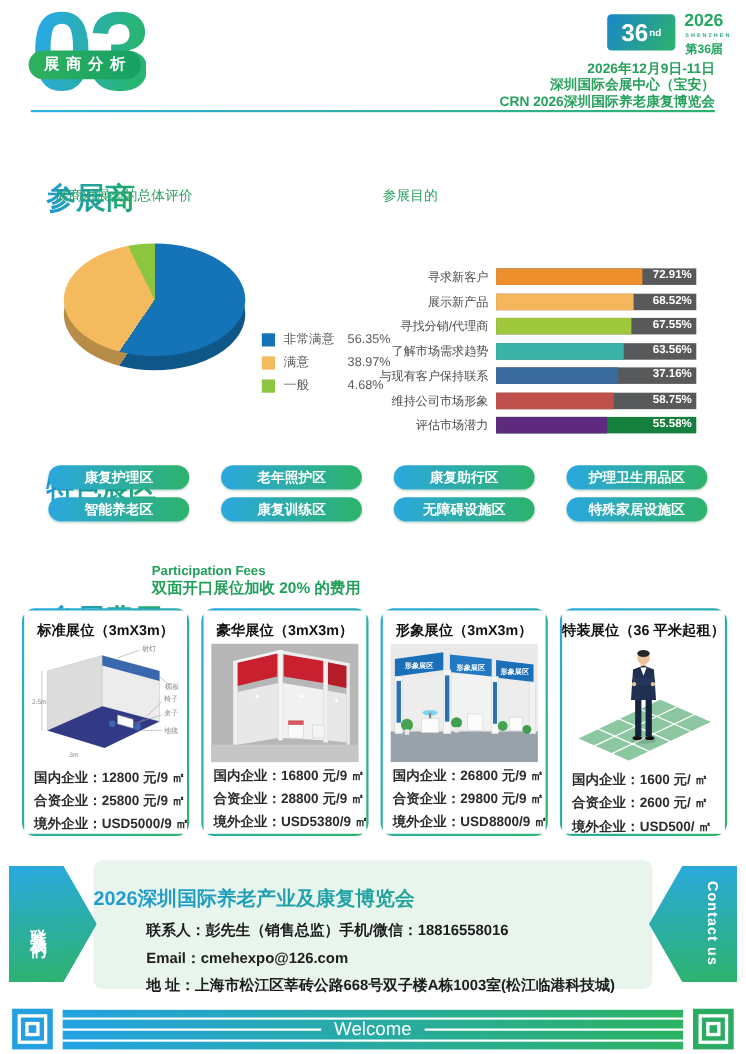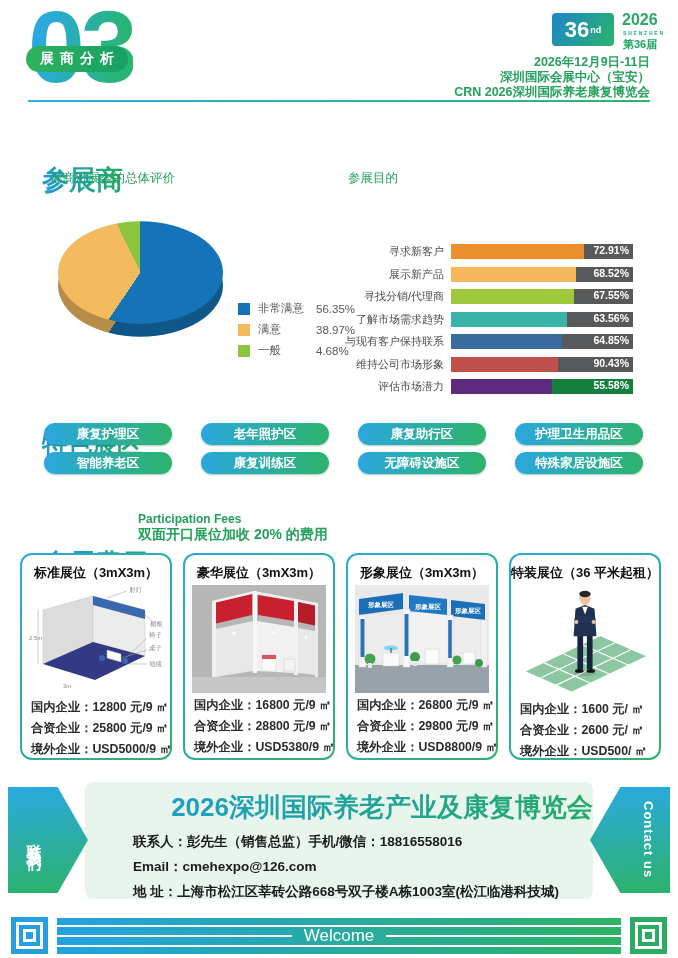--- a/index.html
+++ b/index.html
@@ -48,28 +48,28 @@
   .zone-grid{left:44px;top:423px;display:grid;grid-template-columns:repeat(4,128px);column-gap:29px;row-gap:7px;}
   .zone-btn{height:22px;line-height:22px;border-radius:11px;text-align:center;color:#fff;font-size:12.5px;
             font-weight:700;background:linear-gradient(90deg,#2ba7de,#2db36b);
             box-shadow:0 1px 2px rgba(0,100,60,.35);}
   
   .h1c{left:44px;top:506px;font-size:26px;font-weight:800;}
   .fees-sub-en{left:138px;top:512px;font-size:12px;font-weight:700;color:#22a05a;}
   .fees-sub-cn{left:138px;top:526px;font-size:14px;font-weight:800;color:#22a05a;}
   .card{top:553px;width:152px;height:207px;border-radius:12px;padding:2px;box-sizing:border-box;
         background:linear-gradient(135deg,#29a9e0,#2db36b);}
-  .card-inner{width:100%;height:100%;background:#fff;border-radius:10px;overflow:hidden;
+  .card-inner{width:100%;height:100%;background:#fff;border-radius:0;overflow:hidden;
               display:flex;flex-direction:column;}
   .card-title{text-align:center;font-size:13px;font-weight:800;color:#111;margin-top:9px;white-space:nowrap;}
   .card-img{height:114px;display:flex;align-items:center;justify-content:center;margin-top:2px;}
   .card-prices{padding:1px 9px 0;font-size:12.3px;color:#2b2b2b;line-height:21px;font-weight:600;white-space:nowrap;}
   
   .contact-panel{left:85px;top:782px;width:508px;height:117px;background:#e7f5ed;border-radius:8px;}
-  .contact-title{text-align:right;font-size:26px;font-weight:800;margin-top:8px;}
+  .contact-title{text-align:left;font-size:18px;font-weight:800;margin-top:23px;}
   .contact-lines{margin:4px 0 0 48px;font-size:13.5px;color:#1c1c1c;line-height:25px;font-weight:600;}
   .tab{top:787px;width:80px;height:106px;background:linear-gradient(175deg,#2aa9e0 0%,#2db36b 100%);
        display:flex;align-items:center;color:#fff;font-weight:700;}
   .tab-left{left:8px;clip-path:polygon(0 0,62% 0,100% 50%,62% 100%,0 100%);justify-content:flex-start;}
   .tab-right{left:590px;clip-path:polygon(38% 0,100% 0,100% 100%,38% 100%,0 50%);justify-content:flex-end;}
   .vtext{writing-mode:vertical-rl;text-orientation:mixed;letter-spacing:4px;}
   .tab-left .vtext{margin-left:16px;font-size:15px;}
   .tab-right .vtext{margin-right:14px;font-size:13px;letter-spacing:1px;}
   
   .wicon{top:917px;width:37px;height:37px;display:flex;align-items:center;justify-content:center;}
@@ -157,28 +157,28 @@
         <div class="bar-label">了解市场需求趋势</div>
         <div class="bar-track" style="background: rgb(88, 89, 91);">
           <div class="bar-fill" style="width: 63.56%; background: rgb(58, 179, 169);"></div>
           <div class="bar-pct">63.56%</div>
         </div>
       </div>
       <div class="bar-row">
         <div class="bar-label">与现有客户保持联系</div>
         <div class="bar-track" style="background: rgb(88, 89, 91);">
           <div class="bar-fill" style="width: 60.73%; background: rgb(58, 107, 159);"></div>
-          <div class="bar-pct">64.85%</div>
+          <div class="bar-pct">37.16%</div>
         </div>
       </div>
       <div class="bar-row">
         <div class="bar-label">维持公司市场形象</div>
         <div class="bar-track" style="background: rgb(88, 89, 91);">
           <div class="bar-fill" style="width: 58.75%; background: rgb(191, 80, 76);"></div>
-          <div class="bar-pct">90.43%</div>
+          <div class="bar-pct">58.75%</div>
         </div>
       </div>
       <div class="bar-row">
         <div class="bar-label">评估市场潜力</div>
         <div class="bar-track" style="background: #15803d;">
           <div class="bar-fill" style="width: 55.58%; background: rgb(94, 42, 126);"></div>
           <div class="bar-pct">55.58%</div>
         </div>
       </div>
     </div>

